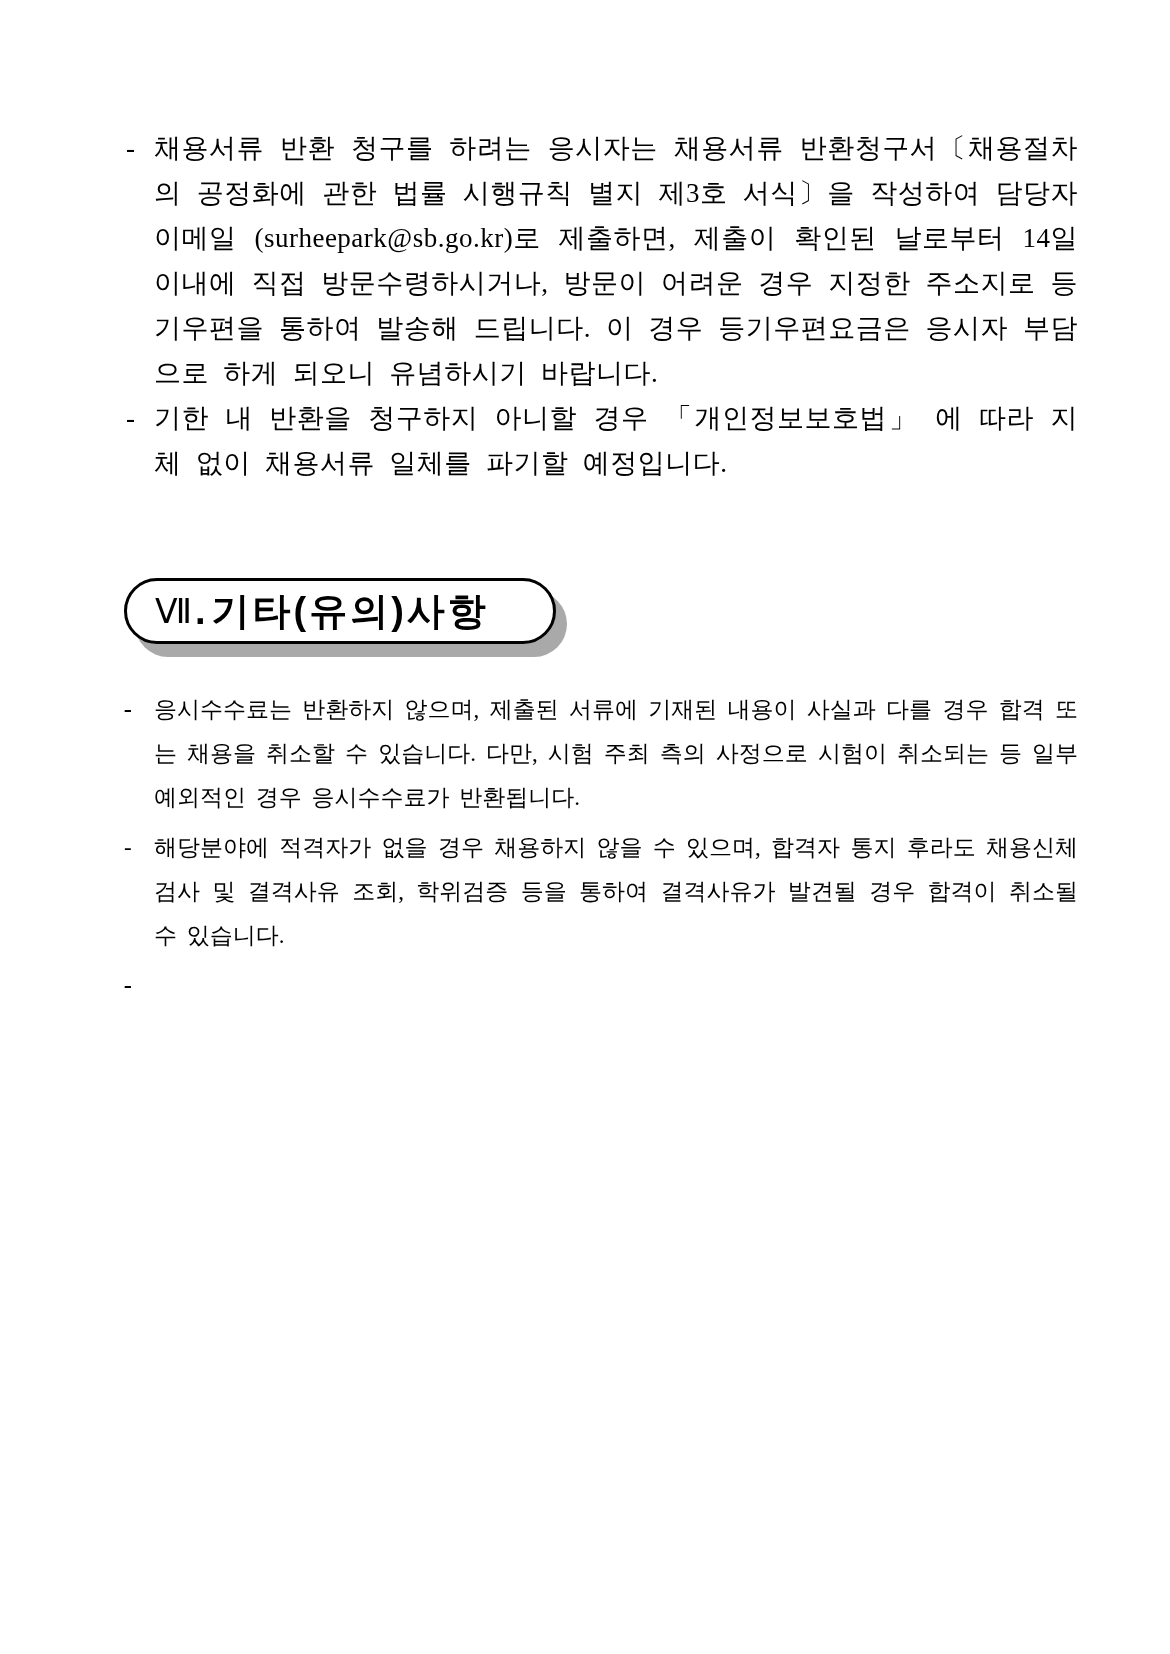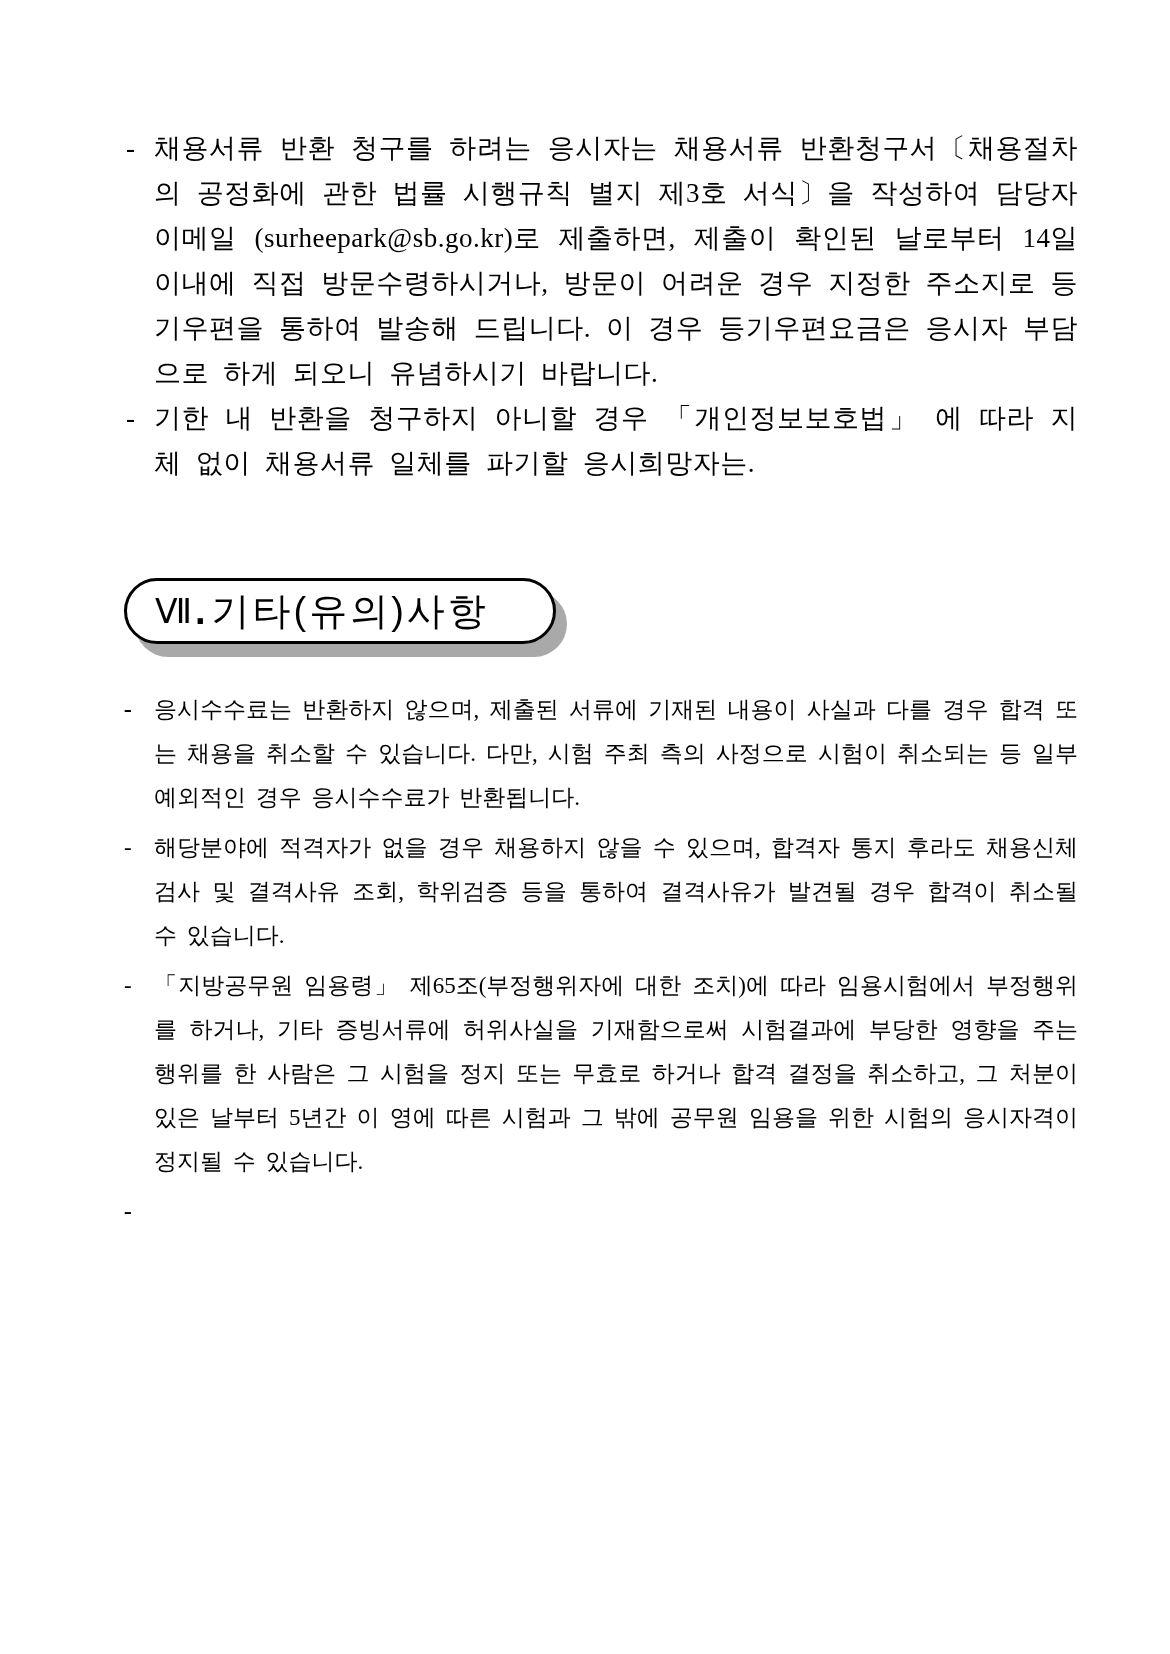--- a/index.html
+++ b/index.html
@@ -56,21 +56,21 @@
     font-weight: 400;
     letter-spacing: 1px;
   }
   .section-sep {
     font-size: 38px;
     font-weight: 700;
     margin: 0 6px 0 2px;
   }
   .section-title {
     font-size: 38px;
-    font-weight: 400;
+    font-weight: 700;
     letter-spacing: 3px;
   }
 
   
   .notes-list { margin-top: 44px; }
   .note-item {
     position: relative;
     padding-left: 30px;
     font-size: 23px;
     line-height: 44px;
@@ -86,21 +86,21 @@
 <div class="page">
   <div class="content">
 
     <div class="doc-list">
       <div class="doc-item">
         <span class="dash">-</span>
         <span>채용서류 반환 청구를 하려는 응시자는 채용서류 반환청구서〔채용절차의 공정화에 관한 법률 시행규칙 별지 제3호 서식〕을 작성하여 담당자 이메일 (surheepark@sb.go.kr)로 제출하면, 제출이 확인된 날로부터 14일 이내에 직접 방문수령하시거나, 방문이 어려운 경우 지정한 주소지로 등기우편을 통하여 발송해 드립니다. 이 경우 등기우편요금은 응시자 부담으로 하게 되오니 유념하시기 바랍니다.</span>
       </div>
       <div class="doc-item">
         <span class="dash">-</span>
-        <span>기한 내 반환을 청구하지 아니할 경우 「개인정보보호법」 에 따라 지체 없이 채용서류 일체를 파기할 응시희망자는.</span>
+        <span>기한 내 반환을 청구하지 아니할 경우 「개인정보보호법」 에 따라 지체 없이 채용서류 일체를 파기할 예정입니다.</span>
       </div>
     </div>
 
     <div class="section-header-wrap">
       <div class="section-box">
         <span class="section-numeral">Ⅶ</span>
         <span class="section-sep">.</span>
         <span class="section-title">기타(유의)사항</span>
       </div>
     </div>
@@ -115,21 +115,20 @@
       <div class="note-item">
         <span class="dash">-</span>
         <span>응시수수료는 반환하지 않으며, 제출된 서류에 기재된 내용이 사실과 다를 경우 합격 또는 채용을 취소할 수 있습니다. 다만, 시험 주최 측의 사정으로 시험이 취소되는 등 일부 예외적인 경우 응시수수료가 반환됩니다.</span>
       </div>
       <div class="note-item">
         <span class="dash">-</span>
         <span>해당분야에 적격자가 없을 경우 채용하지 않을 수 있으며, 합격자 통지 후라도 채용신체검사 및 결격사유 조회, 학위검증 등을 통하여 결격사유가 발견될 경우 합격이 취소될 수 있습니다.</span>
       </div>
       <div class="note-item">
         <span class="dash">-</span>
-        <span>「지방공무원 임용령」 제65조(부정행위자에 대한 조치)에 따라 임용시험에서 부정행위를 하거나, 기타 증빙서류에 허위사실을 기재함으로써 시험결과에 부당한 영향을 주는 행위를 한 사람은 그 시험을 정지 또는 무효로 하거나 합격 결정을 취소하고, 그 처분이 있은 날부터 5년간 이 영에 따른 시험과 그 밖에 공무원 임용을 위한 시험의 응시자격이 정지될 수 있습니다.</span>
       </div>
       <div class="note-item">
         <span class="dash">-</span>
       </div>
       <div class="note-item">
         <span class="dash">-</span>
       </div>
     </div>
 
   </div>

